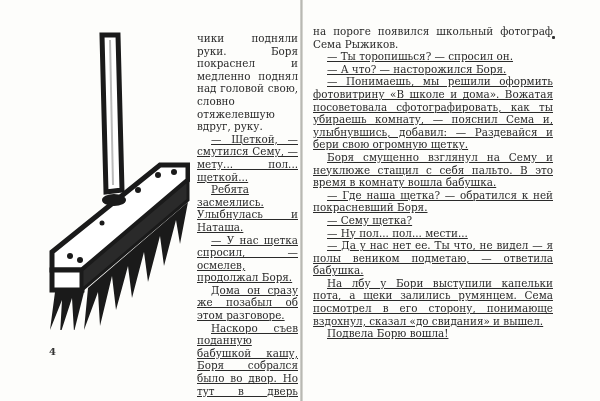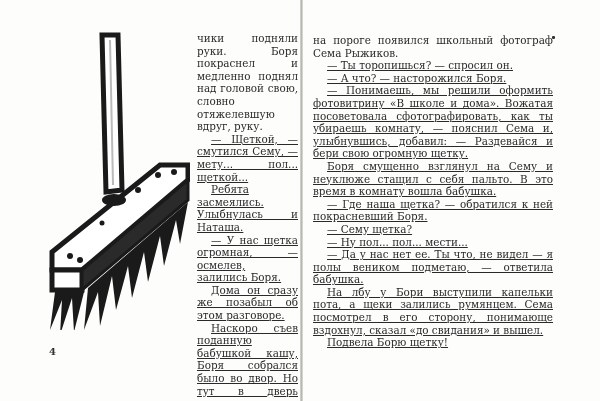--- a/index.html
+++ b/index.html
@@ -4,21 +4,21 @@
 <style>
   html,body{margin:0;padding:0;}
   body{width:600px;height:401px;background:#fdfdfb;position:relative;overflow:hidden;font-family:"DejaVu Serif","Liberation Serif",serif;color:#2a2a2a;}
   .page{position:absolute;top:0;height:401px;}
   .left-page{left:0;width:296px;}
   .right-page{left:302px;width:298px;}
   .gutter{position:absolute;left:300px;top:0;width:3px;height:401px;background:linear-gradient(90deg,#d8d8d4,#b8b8b2,#e2e2de);}
   .illustration{position:absolute;left:40px;top:30px;width:150px;height:300px;}
   .col{position:absolute;font-size:10.4px;line-height:12.6px;}
   .left-col{left:197px;top:32px;width:101px;}
-  .right-col{left:313px;top:25px;width:240px;margin-top:9px;}
+  .right-col{left:313px;top:25px;width:240px;}
   .col p{margin:0;text-align:justify;}
   .col p.ind{text-indent:14px;text-decoration:underline;}
   .page-num{position:absolute;left:49px;top:346px;font-size:10px;font-weight:bold;color:#333;}
   .speck{position:absolute;width:3px;height:3px;background:#333;border-radius:1px;}
 </style>
 </head>
 <body>
 
 <div class="page left-page">
   <svg class="illustration" viewBox="0 0 150 300">
@@ -41,21 +41,21 @@
     <circle cx="62" cy="193" r="2.5" fill="#1a1a1a"></circle>
 
     <path d="M15 262 L10 300 L22 270 L20 305 L32 268 L34 302 L44 262 Z" fill="#1a1a1a"></path>
     <path d="M48 258 L44 300 L58 262 L60 296 L72 246 L76 280 L88 236 L92 268 L104 222 L108 252 L120 206 L124 236 L136 190 L140 214 L148 172 Z" fill="#1a1a1a"></path>
   </svg>
 
   <div class="col left-col">
     <p>чики подняли руки. Боря покраснел и медленно поднял над головой свою, словно отяжелевшую вдруг, руку.</p>
     <p class="ind">— Щеткой, — смутился Сему, — мету... пол... щеткой...</p>
     <p class="ind">Ребята засмеялись. Улыбнулась и Наташа.</p>
-    <p class="ind">— У нас щетка огромная, — осмелев, залились Боря.</p>
+    <p class="ind">— У нас щетка спросил, — осмелев, продолжал Боря.</p>
     <p class="ind">Дома он сразу же позабыл об этом разговоре.</p>
     <p class="ind">Наскоро съев поданную бабушкой кашу, Боря собрался было во двор. Но тут в дверь постучали, и</p>
   </div>
 
   <div class="page-num">4</div>
 </div>
 
 <div class="gutter"></div>
 
 <div class="page right-page">
@@ -63,16 +63,16 @@
     <p>на пороге появился школьный фотограф Сема Рыжиков.</p>
     <p class="ind">— Ты торопишься? — спросил он.</p>
     <p class="ind">— А что? — насторожился Боря.</p>
     <p class="ind">— Понимаешь, мы решили оформить фотовитрину «В школе и дома». Вожатая посоветовала сфотографировать, как ты убираешь комнату, — пояснил Сема и, улыбнувшись, добавил: — Раздевайся и бери свою огромную щетку.</p>
     <p class="ind">Боря смущенно взглянул на Сему и неуклюже стащил с себя пальто. В это время в комнату вошла бабушка.</p>
     <p class="ind">— Где наша щетка? — обратился к ней покрасневший Боря.</p>
     <p class="ind">— Сему щетка?</p>
     <p class="ind">— Ну пол... пол... мести...</p>
     <p class="ind">— Да у нас нет ее. Ты что, не видел — я полы веником подметаю, — ответила бабушка.</p>
     <p class="ind">На лбу у Бори выступили капельки пота, а щеки залились румянцем. Сема посмотрел в его сторону, понимающе вздохнул, сказал «до свидания» и вышел.</p>
-    <p class="ind">Подвела Борю щетку!</p>
+    <p class="ind">Подвела Борю вошла!</p>
   </div>
   <div class="speck" style="left:250px;top:36px;"></div>
 </div>
 
 </body></html>

